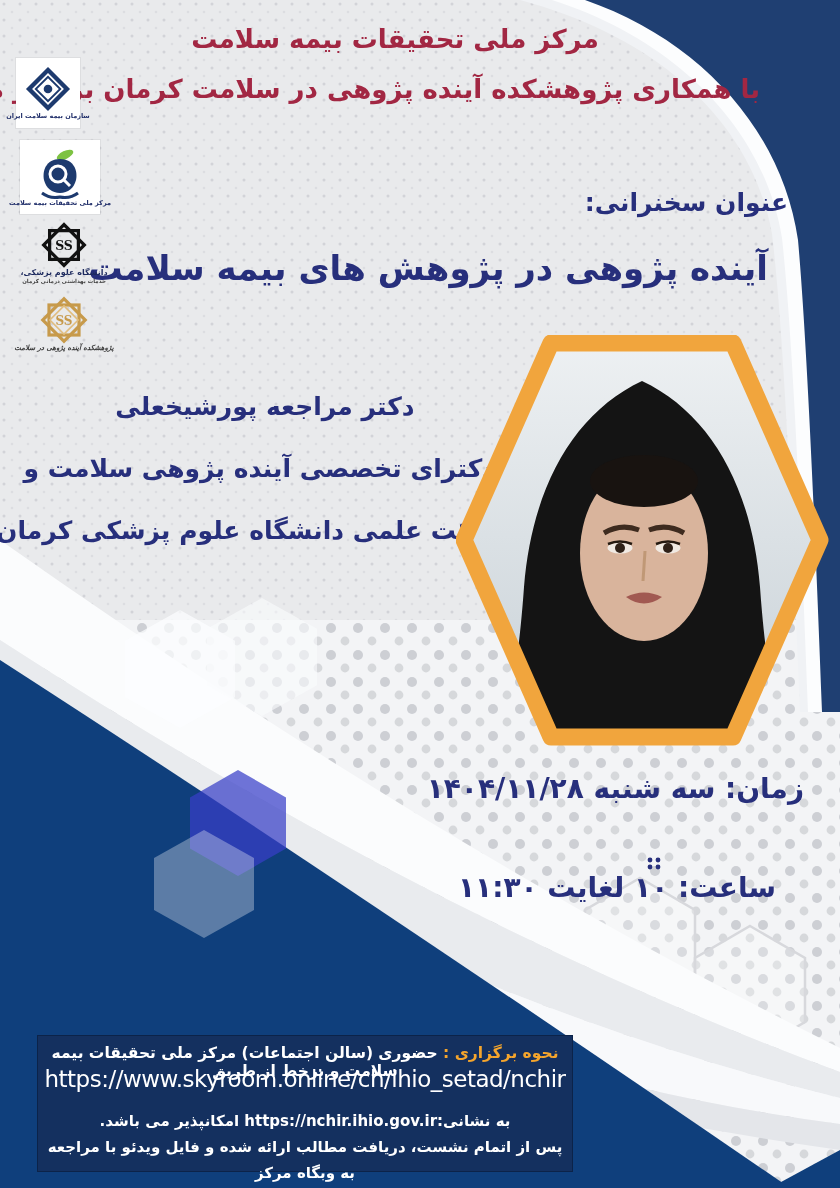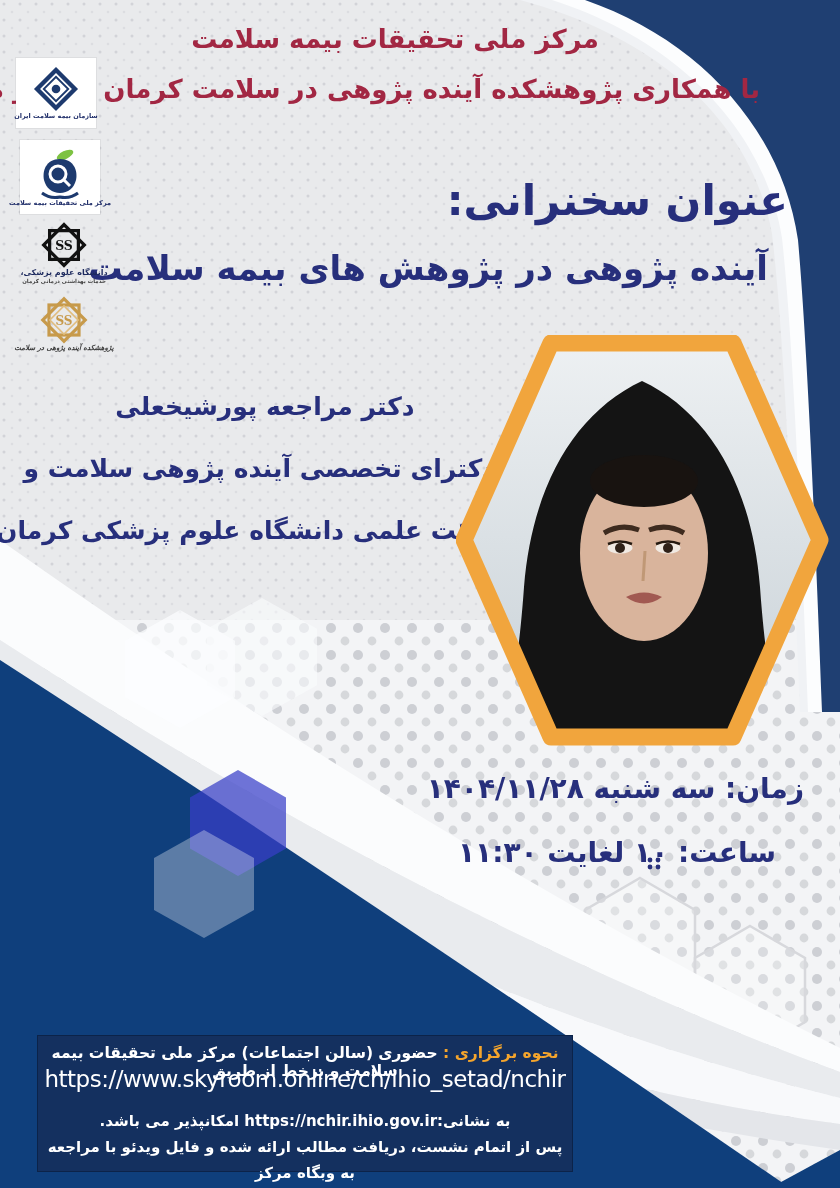--- a/index.html
+++ b/index.html
@@ -3,37 +3,37 @@
 <meta charset="utf-8">
 <style>
   html,body{margin:0;padding:0;}
   body{font-family:"DejaVu Sans", sans-serif;}
   .poster{position:relative;width:840px;height:1188px;overflow:hidden;background:#e9eaec;direction:rtl;}
   .layer{position:absolute;left:0;top:0;}
   .txt{position:absolute;font-weight:bold;color:#272f7c;white-space:nowrap;}
   .red{color:#a22743;}
   .red1{top:24px;left:130px;width:530px;text-align:center;font-size:26px;}
   .red2{top:74px;left:80px;width:680px;text-align:center;font-size:26px;}
-  .title1{top:176px;right:52px;font-size:42px;}
+  .title1{top:188px;right:52px;font-size:25px;}
   .title2{top:248px;right:72px;font-size:34px;}
   .speaker{position:absolute;top:376px;left:35px;width:460px;text-align:center;}
   .speaker div{font-size:25px;font-weight:bold;color:#272f7c;line-height:62px;white-space:nowrap;}
   .dateline{top:772px;right:36px;font-size:28px;margin-left:26px;}
-  .timeline{top:836px;right:64px;font-size:28px;}
+  .timeline{top:871px;right:64px;font-size:28px;}
   
   .hex{position:absolute;clip-path:polygon(50% 0,100% 26%,100% 74%,50% 100%,0 74%,0 26%);}
   .hex-light1{left:125px;top:610px;width:110px;height:118px;background:rgba(252,253,255,.72);}
   .hex-light2{left:207px;top:598px;width:110px;height:118px;background:rgba(250,251,253,.6);}
   .hex-indigo{left:190px;top:770px;width:96px;height:106px;background:rgba(56,62,200,.72);}
   .hex-steel{left:154px;top:830px;width:100px;height:108px;background:rgba(255,255,255,.32);}
   
   .medal{position:absolute;left:456px;top:335px;width:374px;height:412px;}
   
   .logo-card{position:absolute;background:#fff;box-shadow:0 0 0 1px rgba(0,0,0,.05);display:flex;flex-direction:column;align-items:center;justify-content:center;}
-  .logo1{left:16px;top:58px;width:80px;height:70px;}
+  .logo1{left:16px;top:58px;width:64px;height:70px;}
   .logo2{left:20px;top:140px;width:80px;height:74px;}
   .logo-free{position:absolute;display:flex;flex-direction:column;align-items:center;}
   .logo3{left:24px;top:222px;width:80px;}
   .logo4{left:24px;top:296px;width:80px;}
   .cap{font-size:6.5px;font-weight:bold;color:#22306b;text-align:center;line-height:1.25;white-space:nowrap;}
   .cap-b{font-size:8px;color:#1d2a5e;}
   .cap-s{font-size:5.5px;color:#444;}
   .cap-gold{font-size:7px;color:#3a3a3a;font-style:italic;}
   
   .fbox{position:absolute;left:37px;top:1035px;width:536px;height:137px;background:#14305f;border:1px solid #0c2349;box-sizing:border-box;}

